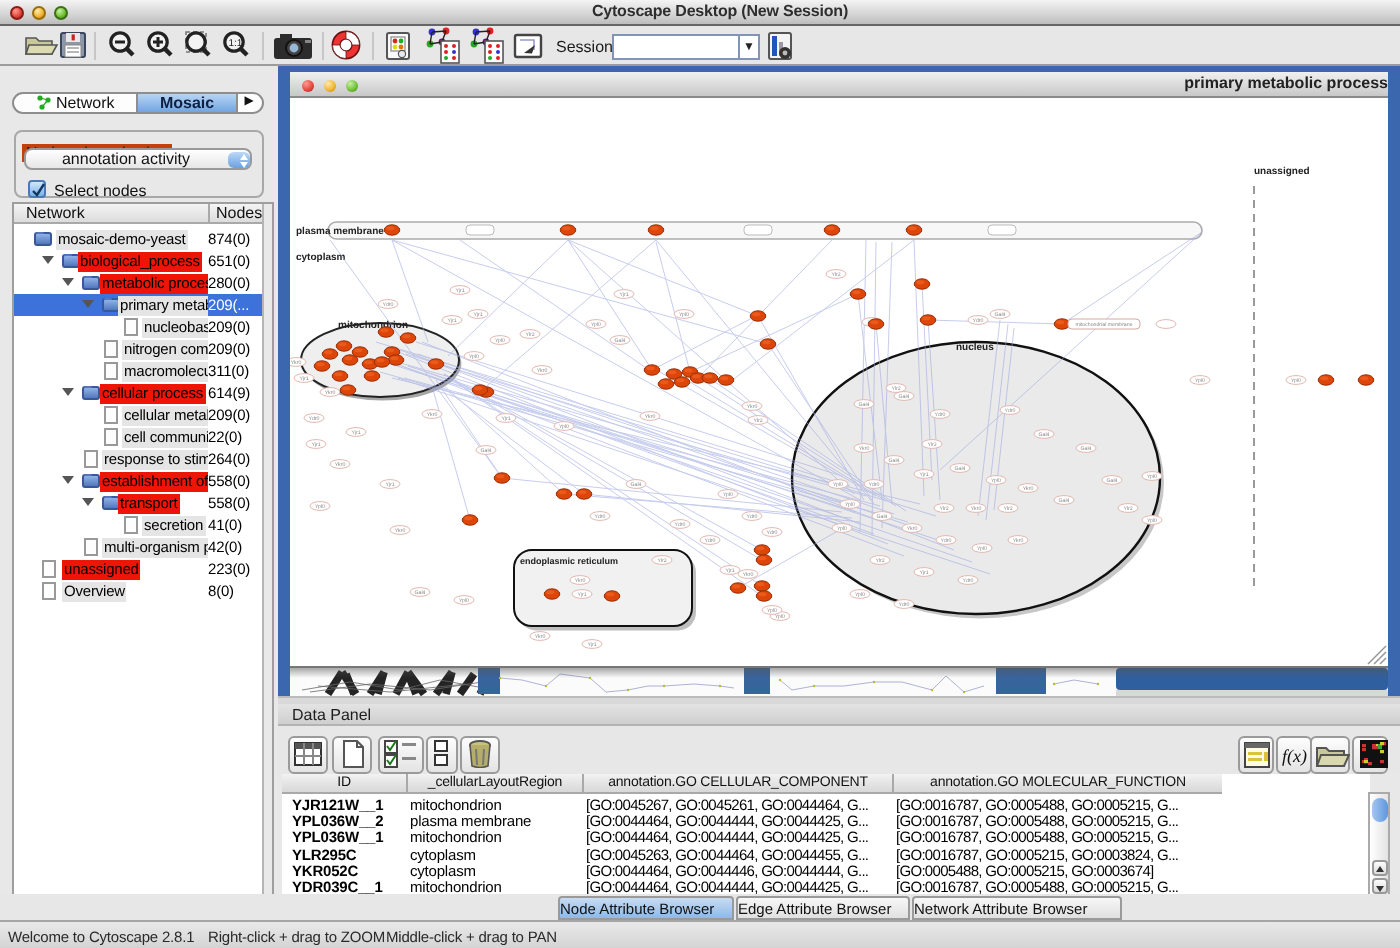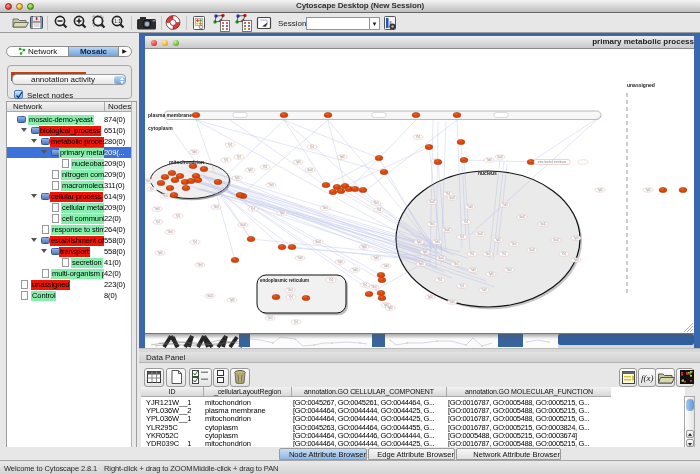--- a/index.html
+++ b/index.html
@@ -38,21 +38,21 @@
   background:linear-gradient(#bcd8f7,#6ba1df); }
 #checkbox { left:14px; top:90px; width:9px; height:9px; background:linear-gradient(#cfe6fb,#7db1e8); border:1px solid #4a79b8; border-radius:2px; color:#fff; font-size:9px; line-height:8px; text-align:center; font-weight:bold;}
 #cb-label { left:27px; top:91px; font-size:8px; color:#111; }
 
 
 #treewrap { left:6px; top:101px; width:131px; height:354px; border:1px solid #9e9e9e; background:#fff; }
 #treehead { position:absolute; left:0; top:0; width:129px; height:10px; background:linear-gradient(#f4f4f4,#dcdcdc); border-bottom:1px solid #a9a9a9; font-size:8px; color:#111; }
 .trow { position:absolute; left:0; width:129px; height:11px; font-size:7.5px; color:#000; white-space:nowrap; }
 .trow .nm { position:absolute; top:0.5px; height:10px; line-height:10px; padding:0 1px; max-width:none; overflow:hidden; letter-spacing:-0.1px; }
 .trow .val { position:absolute; left:97px; top:0; width:32px; text-align:left; line-height:11px; letter-spacing:-0.1px; }
-.gbg { background:#86efac; }
+.gbg { background:#e5e5e5; }
 .rbg { background:#ee1506; }
 .arr { position:absolute; top:3px; width:0; height:0; border-left:3px solid transparent; border-right:3px solid transparent; border-top:4.5px solid #555; }
 .fold { position:absolute; top:2px; width:9px; height:7px; background:linear-gradient(#8fb2e8,#5377bd); border:1px solid #39589a; border-radius:1.5px; }
 .fold:before { content:""; position:absolute; left:0px; top:-1.5px; width:4px; height:1.5px; background:#5377bd; border-radius:1px 1px 0 0; }
 .file { position:absolute; top:1px; width:7px; height:9px; background:#fdfdfd; border:1px solid #999; }
 
 
 #bluewin { left:139px; top:33px; width:561px; height:315px; background:#3a67ae; }
 #iwtitle { left:145px; top:36px; width:549px; height:13px; background:linear-gradient(#f0f0f0,#c8c8c8); border-bottom:1px solid #8a8a8a; }
 #iwtitle .title { width:100%; text-align:right; font-size:8px; font-weight:bold; color:#222; line-height:12px; }
@@ -65,30 +65,30 @@
 #dp-divider { left:139px; top:348px; width:561px; height:4px; background:#d9d9d9; border-top:1px solid #bbb; }
 #dp-head { left:139px; top:352px; width:561px; height:11px; background:linear-gradient(#e3e3e3,#cfcfcf); border-bottom:1px solid #b3b3b3; }
 #dp-head .t { font-size:8px; color:#1c1c1c; padding-left:7px; line-height:11px; }
 #dp-tools { left:139px; top:363px; width:561px; height:24px; background:#e7e7e7; }
 .dpbtn { position:absolute; top:5px; height:19px; background:linear-gradient(#fdfdfd,#e3e3e3); border:1px solid #9a9a9a; border-radius:3px; }
 
 #dtable { left:141px; top:387px; width:544px; height:61px; background:#fff; font-size:7.5px; }
 #dthead { position:absolute; left:0; top:0; width:470px; height:10px; background:linear-gradient(#f2f2f2,#d8d8d8); border-bottom:1px solid #a9a9a9; font-size:7px; color:#111; }
 .dth { position:absolute; top:0; height:10px; line-height:10px; text-align:center; border-left:1px solid #a9a9a9; letter-spacing:-0.1px; }
 .drow { position:absolute; left:0; width:544px; height:9px; line-height:9px; white-space:nowrap; color:#000; }
-.c1 { position:absolute; left:5px; font-weight:normal; font-size:7.5px; letter-spacing:-0.1px; }
+.c1 { position:absolute; left:5px; font-weight:bold; font-size:7.5px; letter-spacing:-0.1px; }
 .c2 { position:absolute; left:64px; font-size:7.5px; letter-spacing:-0.1px; }
 .c3 { position:absolute; left:152px; font-size:7.5px; letter-spacing:-0.35px; }
 .c4 { position:absolute; left:307px; font-size:7.5px; letter-spacing:-0.35px; }
 #dscroll { left:684px; top:396px; width:11px; height:52px; background:linear-gradient(90deg,#ffffff,#e3e3e3); border:1px solid #aaa; }
 #dthumb { position:absolute; left:1px; top:2px; width:8px; height:12px; background:linear-gradient(90deg,#a5c6f0,#5e96dd); border-radius:5px; }
 
 
 #dp-tabs { left:0px; top:447px; width:700px; height:13px; background:#e7e7e7; font-size:7.5px; }
-.dtab { position:absolute; top:1px; height:12px; line-height:11px; text-align:right; border:1px solid #9a9a9a; background:linear-gradient(#f7f7f7,#e0e0e0); color:#111; border-radius:2px 2px 0 0; }
+.dtab { position:absolute; top:1px; height:12px; line-height:11px; text-align:left; border:1px solid #9a9a9a; background:linear-gradient(#f7f7f7,#e0e0e0); color:#111; border-radius:2px 2px 0 0; }
 .dtab.sel { background:linear-gradient(#c7dcf3,#8fb9e7); }
 
 
 #status { left:0; top:460px; width:700px; height:14px; background:linear-gradient(#e9e9e9,#d4d4d4); border-top:1px solid #a5a5a5; font-size:7.5px; color:#2a2a2a; }
 #status span { position:absolute; top:3px; letter-spacing:-0.1px; }
 </style>
 </head>
 <body>
 <div id="app">
 
@@ -308,21 +308,21 @@
           <div class="nm gbg" style="left:44px;max-width:53px">multi-organism pro</div>
           <div class="val" style="color:#000">42(0)</div>
         </div>
 <div class="trow" style="top:177px">
           <div class="file" style="left:14px"></div>
           <div class="nm rbg" style="left:24px;max-width:73px">unassigned</div>
           <div class="val" style="color:#000">223(0)</div>
         </div>
 <div class="trow" style="top:188px">
           <div class="file" style="left:14px"></div>
-          <div class="nm gbg" style="left:24px;max-width:73px">Control</div>
+          <div class="nm gbg" style="left:24px;max-width:73px">Overview</div>
           <div class="val" style="color:#000">8(0)</div>
         </div>
       </div>
       <div style="position:absolute;right:0;top:0;width:5px;height:352px;background:#e9e9e9;border-left:1px solid #b5b5b5"></div>
   </div>
 
   <div id="bluewin" class="abs"></div>
   <div id="iwtitle" class="abs">
     <div class="title">primary metabolic process</div>
     <div class="light" style="left:6px; top:3.5px; width:6px; height:6px; background:radial-gradient(circle at 35% 30%,#ff9a90,#e0443a 60%,#9c2018);"></div>

